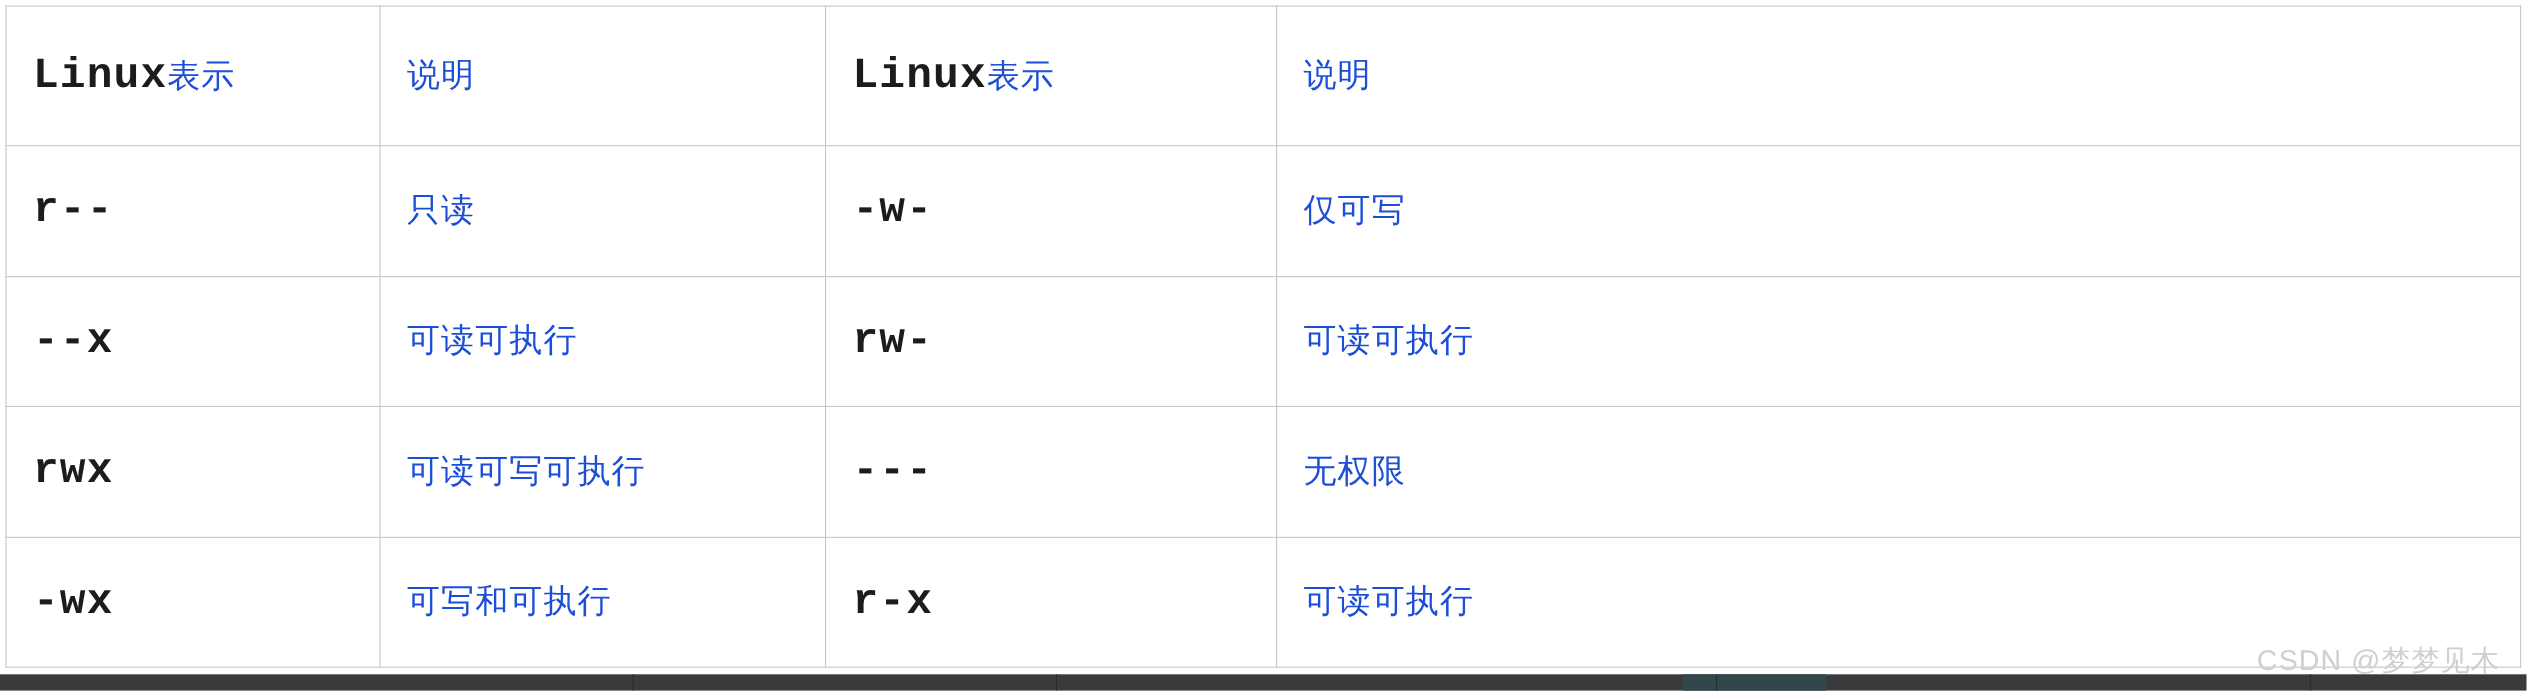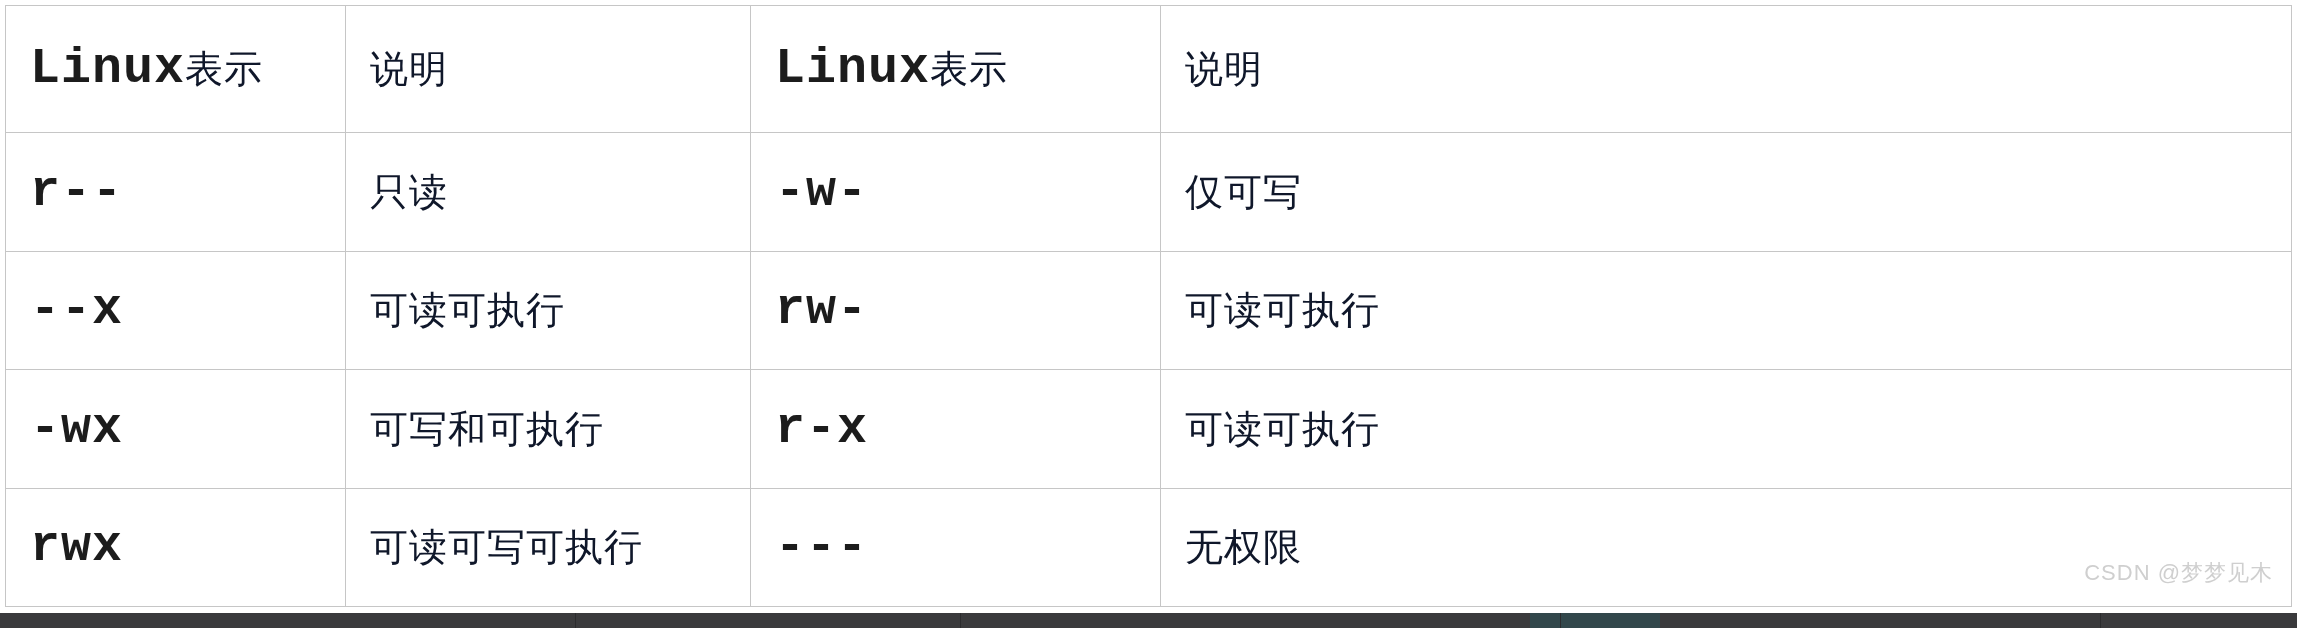--- a/index.html
+++ b/index.html
@@ -53,51 +53,51 @@
     background: #ffffff;
     height: 81px;
   }
 
   table.perm-table tr.header-row td { height: 87px; }
 
   
   .mono {
     font-family: "Liberation Mono", "DejaVu Sans Mono", monospace;
     font-weight: 700;
-    font-size: 50px;
+    font-size: 39px;
     letter-spacing: 1px;
     color: #1c1c1c;
     white-space: pre;
     display: inline-block;
     line-height: 1;
   }
 
   
   .cjk {
     font-family: "Liberation Sans", "DejaVu Sans", sans-serif;
     font-weight: 400;
-    font-size: 38px;
-    color: #0f172a;
+    font-size: 30px;
+    color: #1d4ed8;
     line-height: 1;
     letter-spacing: 1px;
     display: inline-block;
   }
 
   
   .hdr-mixed { display: inline-block; white-space: nowrap; line-height: 1; }
   .hdr-mixed .mono { vertical-align: baseline; }
   .hdr-mixed .cjk  { vertical-align: baseline; }
 
   
   .watermark {
     position: absolute;
     right: 24px;
-    bottom: 40px;
+    bottom: 10px;
     font-family: "Liberation Sans", "DejaVu Sans", sans-serif;
-    font-size: 22px;
+    font-size: 26px;
     color: #cfcfcf;
     letter-spacing: 1px;
     white-space: nowrap;
     z-index: 5;
     pointer-events: none;
   }
 
   
   .bottom-bar {
     position: absolute;
@@ -185,45 +185,45 @@
           <td>
             <span class="mono">rw-</span>
           </td>
           <td>
             <span class="cjk">可读可执行</span>
           </td>
         </tr>
 
         <tr>
           <td>
+            <span class="mono">rwx</span>
+          </td>
+          <td>
+            <span class="cjk">可读可写可执行</span>
+          </td>
+          <td>
+            <span class="mono">---</span>
+          </td>
+          <td>
+            <span class="cjk">无权限</span>
+          </td>
+        </tr>
+
+        <tr>
+          <td>
             <span class="mono">-wx</span>
           </td>
           <td>
             <span class="cjk">可写和可执行</span>
           </td>
           <td>
             <span class="mono">r-x</span>
           </td>
           <td>
             <span class="cjk">可读可执行</span>
-          </td>
-        </tr>
-
-        <tr>
-          <td>
-            <span class="mono">rwx</span>
-          </td>
-          <td>
-            <span class="cjk">可读可写可执行</span>
-          </td>
-          <td>
-            <span class="mono">---</span>
-          </td>
-          <td>
-            <span class="cjk">无权限</span>
           </td>
         </tr>
       </tbody>
     </table>
   </div>
 
   <div class="watermark">CSDN @梦梦见木</div>
 
   <div class="bottom-bar">
     <div class="tint"></div>

